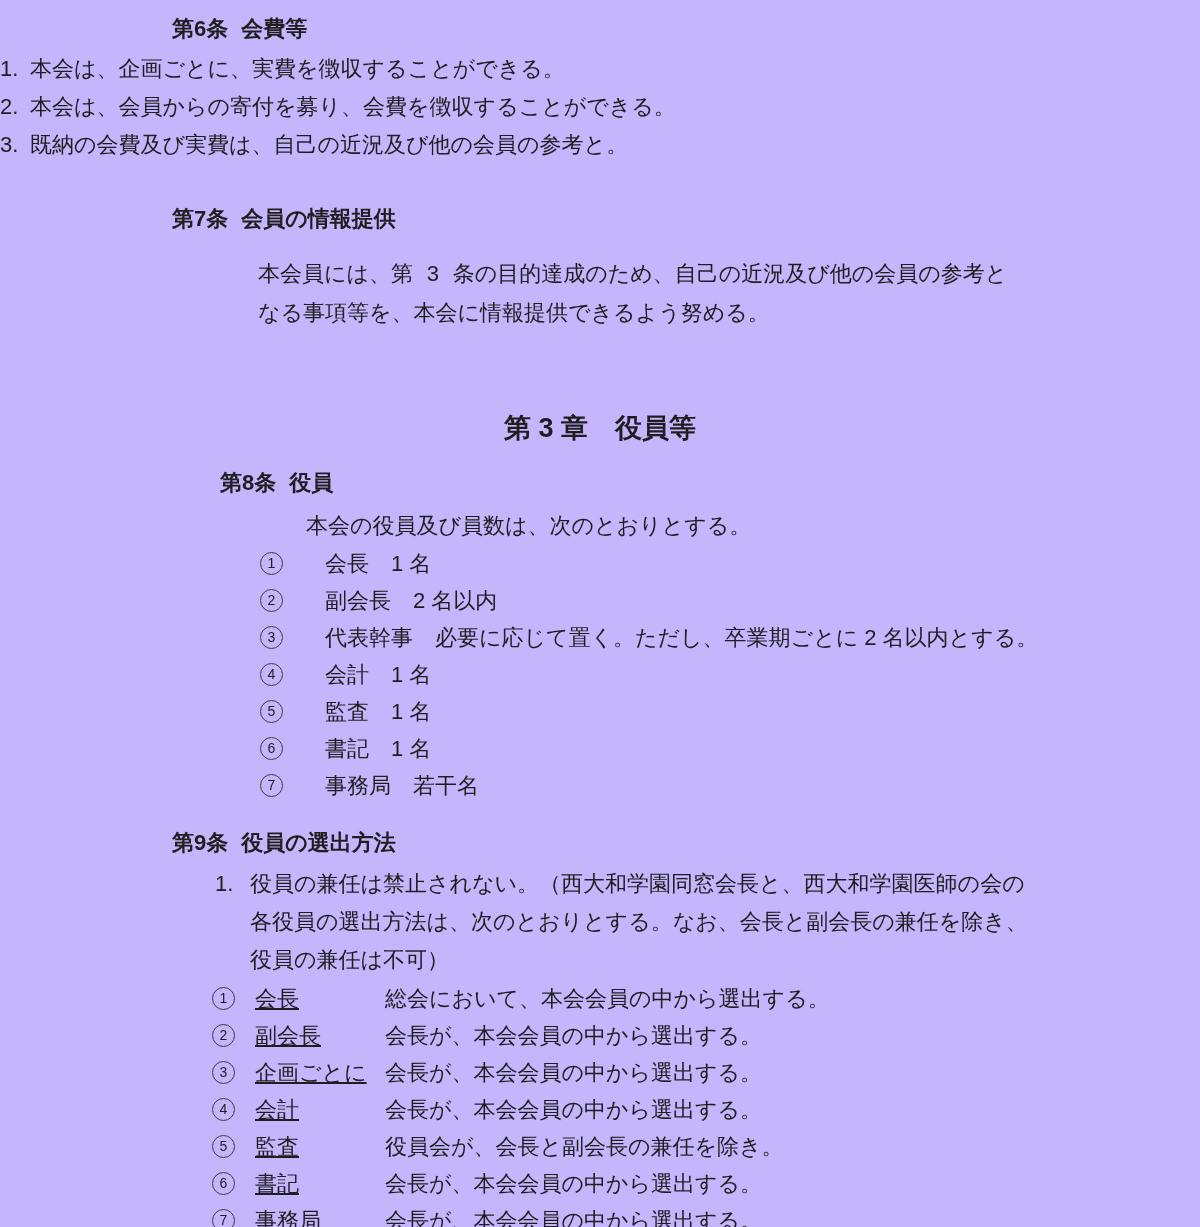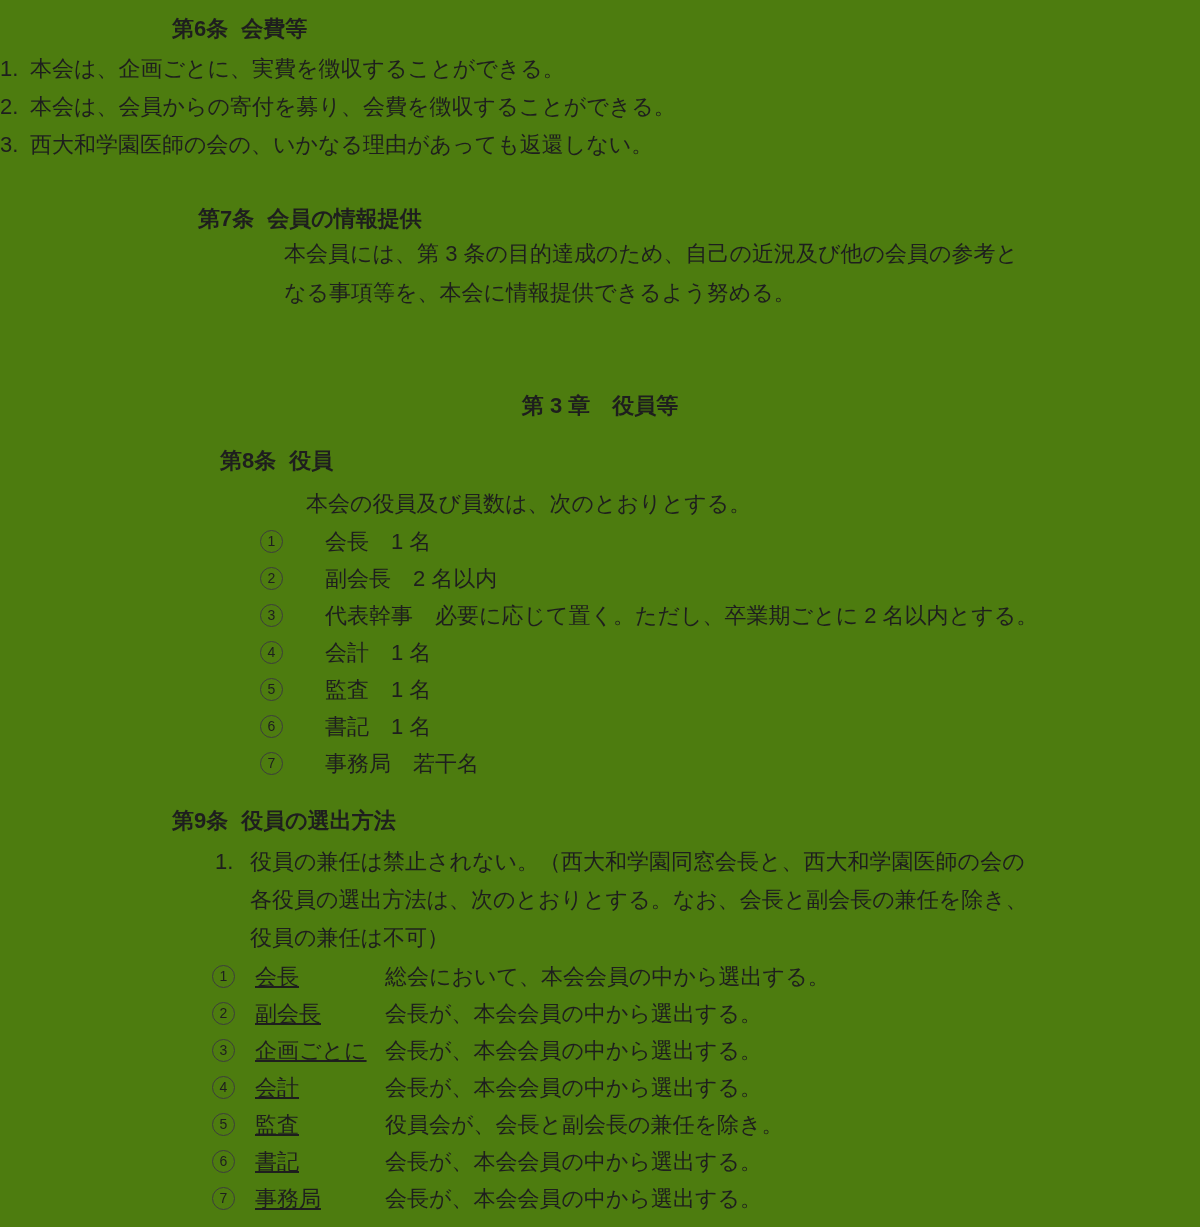--- a/index.html
+++ b/index.html
@@ -1,20 +1,20 @@
 <!DOCTYPE html>
 <html lang="ja"><head>
 <meta charset="utf-8">
 <style>
   html, body { margin: 0; padding: 0; }
   .page {
     position: relative;
     width: 1200px;
     height: 1227px;
-    background: #4d7c0f;
+    background: #c4b5fd;
     box-sizing: border-box;
     padding-top: 14px;
     overflow: hidden;
     font-family: "Liberation Sans", "DejaVu Sans", sans-serif;
     font-size: 22px;
     color: #1e1e1e;
     white-space: nowrap;
   }
   .art-heading {
     margin-left: 172px;
@@ -25,31 +25,31 @@
   
   .num-items { margin-top: 6px; }
   .num-item {
     line-height: 38px;
   }
   .num-item .num {
     display: inline-block;
     width: 30px;
   }
   
-  .a7 { margin-top: 40px; padding-left: 26px; }
-  .a7-body { margin-top: 0; }
+  .a7 { margin-top: 40px; }
+  .a7-body { margin-top: 22px; font-family: Liberation Mono, monospace; }
   .a7-line {
     margin-left: 258px;
     line-height: 39px;
   }
   
   .chapter {
     margin-top: 76px;
     text-align: center;
-    font-size: 22px;
+    font-size: 27px;
     font-weight: bold;
     line-height: 36px;
   }
   
   .a8 { margin-top: 22px; padding-left: 48px; }
   .a8-intro {
     margin-top: 9px;
     margin-left: 258px;
     line-height: 38px;
   }
@@ -104,21 +104,21 @@
       <span>第6条</span><span class="art-title">会費等</span>
     </div>
     <div class="num-items">
       <div class="num-item">
         <span class="num">1.</span><span>本会は、企画ごとに、実費を徴収することができる。</span>
       </div>
       <div class="num-item">
         <span class="num">2.</span><span>本会は、会員からの寄付を募り、会費を徴収することができる。</span>
       </div>
       <div class="num-item">
-        <span class="num">3.</span><span>西大和学園医師の会の、いかなる理由があっても返還しない。</span>
+        <span class="num">3.</span><span>既納の会費及び実費は、自己の近況及び他の会員の参考と。</span>
       </div>
     </div>
   </section>
 
   <section class="a7">
     <div class="art-heading">
       <span>第7条</span><span class="art-title">会員の情報提供</span>
     </div>
     <div class="a7-body">
       <div class="a7-line">本会員には、第 3 条の目的達成のため、自己の近況及び他の会員の参考と</div>

